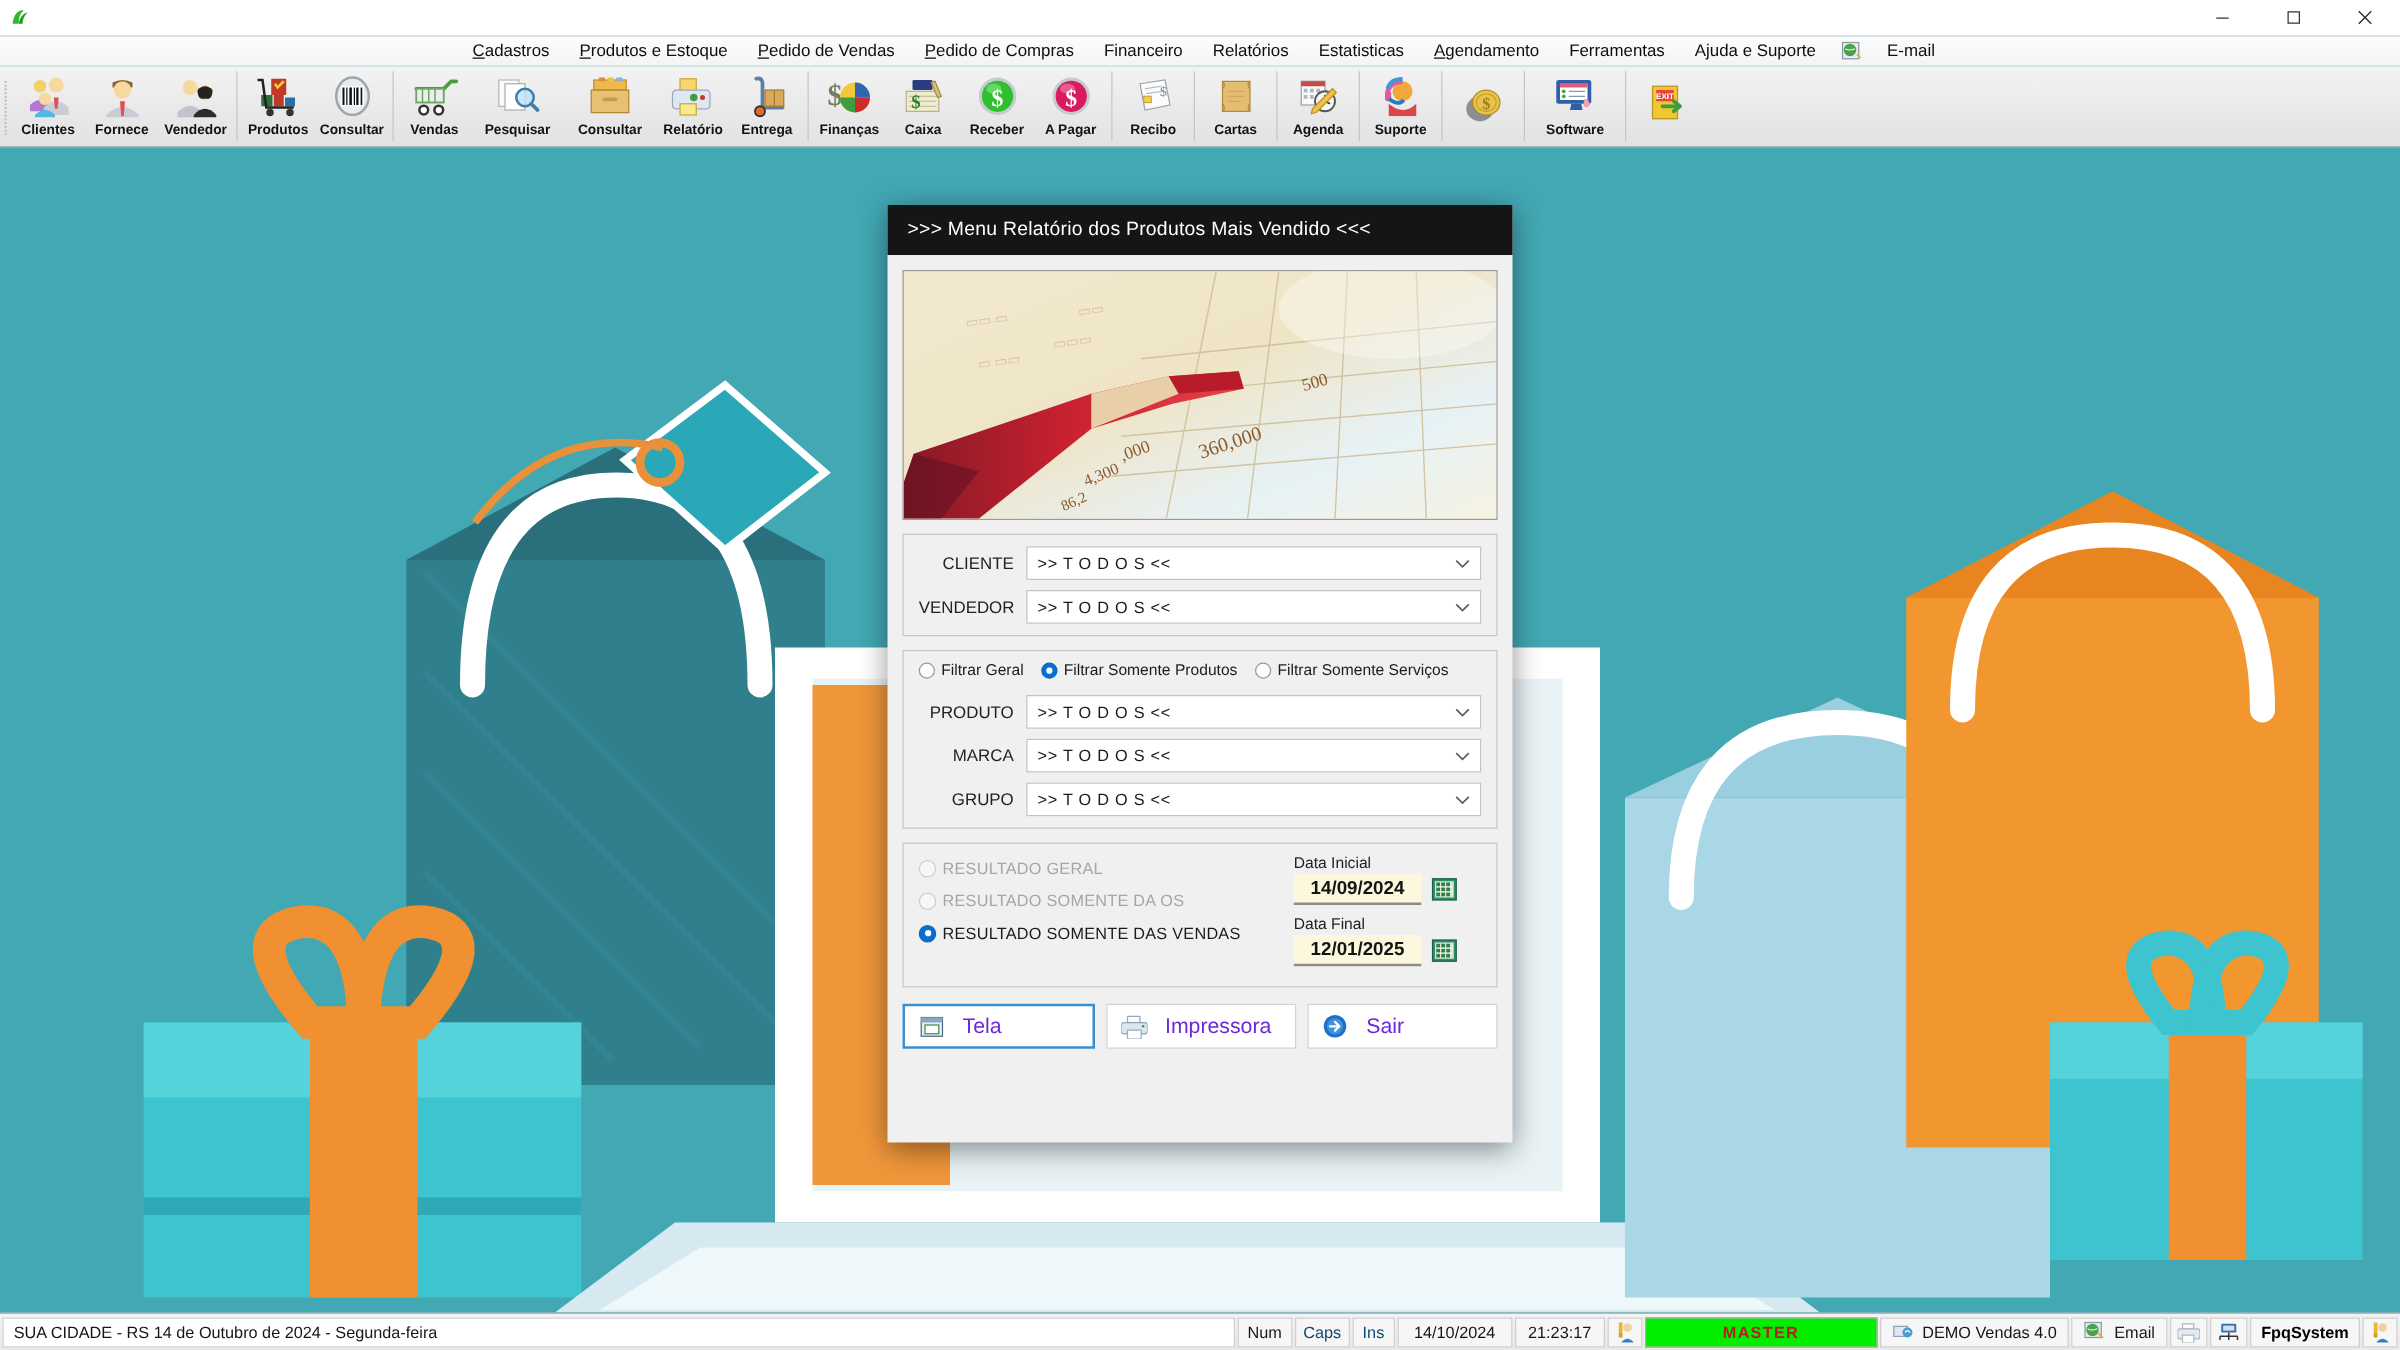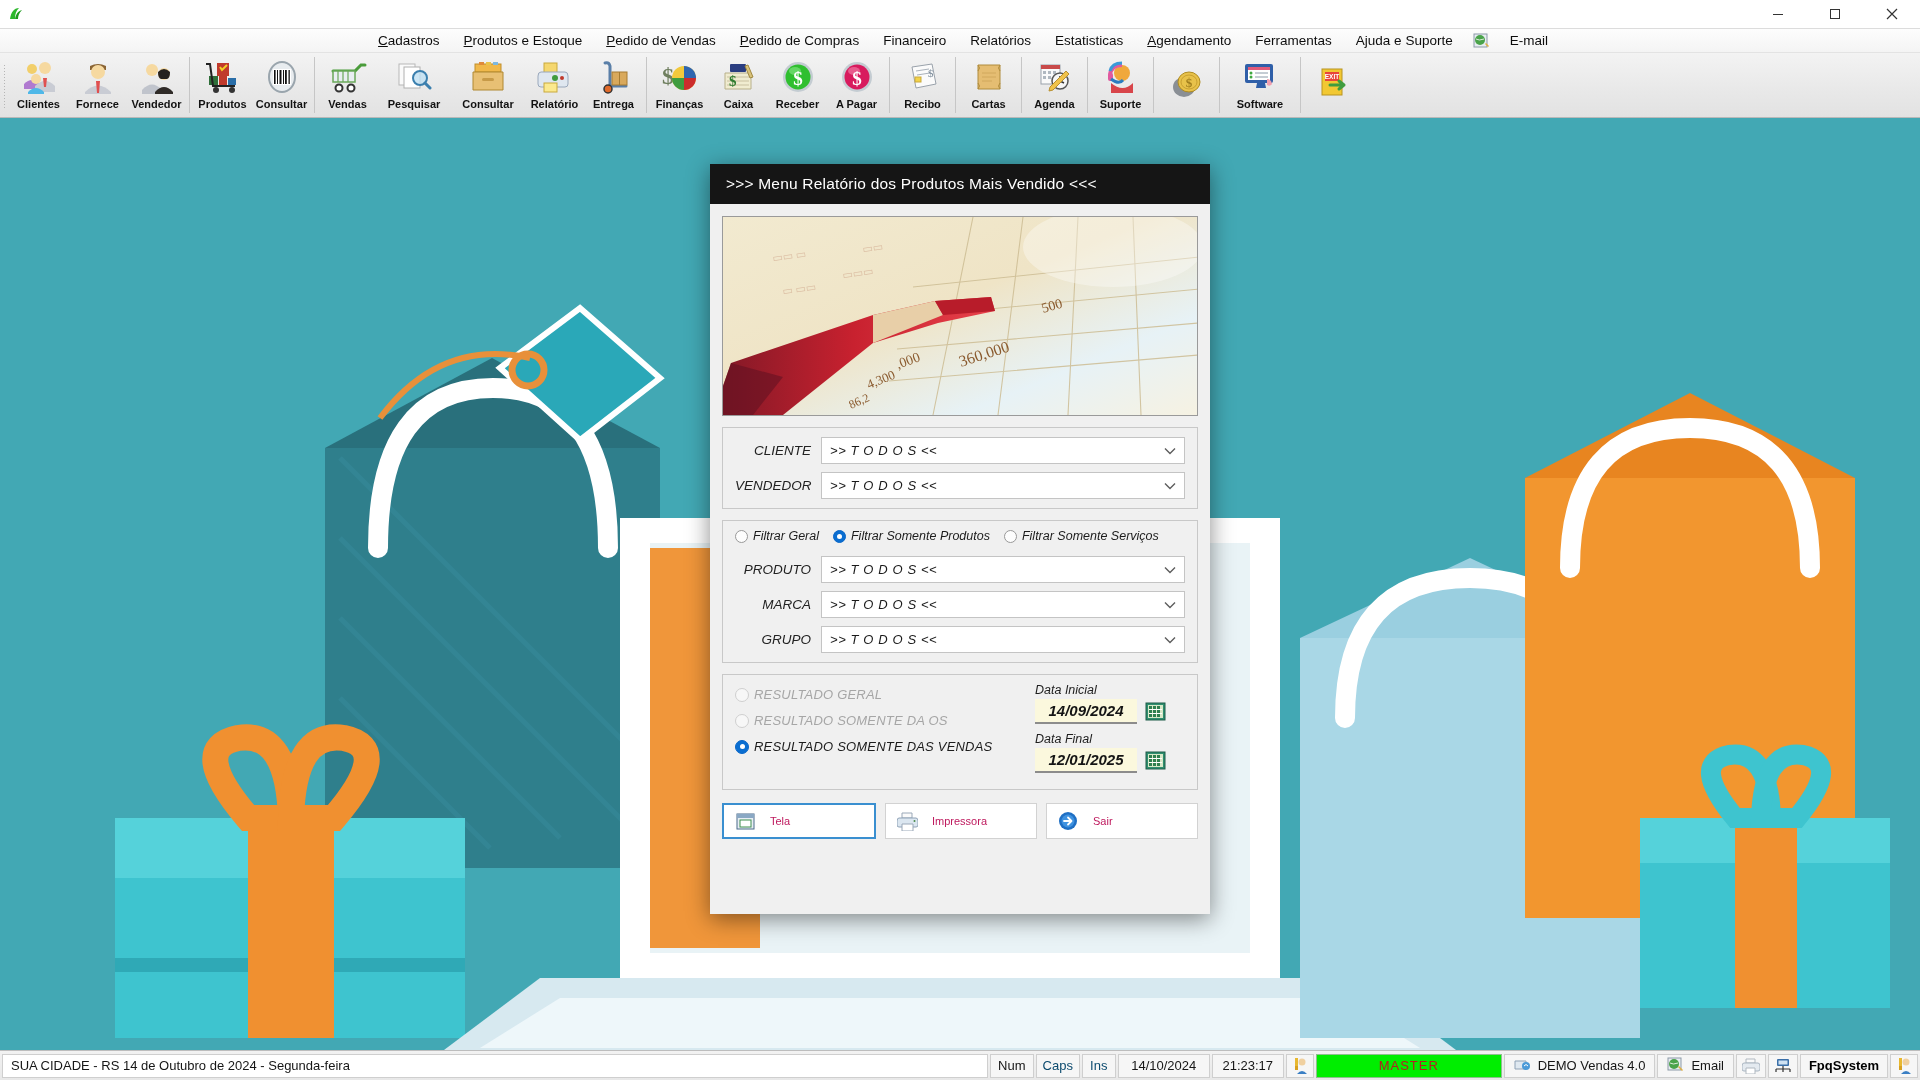--- a/index.html
+++ b/index.html
@@ -100,21 +100,20 @@
 
   .banner {
     height: 200px; border: 1px solid #9a9a9a; background: #efe6cf;
     overflow: hidden; position: relative;
   }
   .banner svg { position:absolute; left:0; top:0; }
 
   .panel {
     border: 1px solid #c8c8c8; background: #f0f0f0;
     padding: 8px 12px;
-    font-style: italic;
   }
 
   .row { display: flex; align-items: center; height: 29px; margin-bottom: 6px; }
   .row:last-child { margin-bottom: 0; }
   .row .lab {
     width: 86px; text-align: right; padding-right: 10px;
     font-size: 13.5px; color: #222;
   }
   .combo {
     flex: 1; height: 27px; background: #fff;
@@ -159,40 +158,40 @@
   .cal-btn { width: 23px; height: 21px; display:flex; align-items:center; justify-content:center; }
 
   .btn-row { display: flex; gap: 9px; padding-top: 2px; }
   .abtn {
     flex: 1; height: 36px; background: #ffffff;
     border: 1px solid #d2d2d2; display: flex; align-items: center;
     padding-left: 10px; gap: 14px; cursor: pointer;
   }
   .abtn.focus { border: 2px solid #3a8fd0; }
   .abtn .ic { width: 22px; display:flex; align-items:center; justify-content:center; }
-  .abtn .lbl { font-size: 11px; color: #be185d; }
+  .abtn .lbl { font-size: 17px; color: #6d28d9; }
 
   
   .statusbar {
     position: absolute; left: 0; top: 1050px;
     width: 1920px; height: 30px;
     background: linear-gradient(180deg,#f2f2f2,#e8e8e8);
     border-top: 1px solid #bdbdbd;
     display: flex; align-items: center; padding: 0 2px; gap: 2px;
     z-index: 60;
   }
   .sb-cell {
     height: 24px; border: 1px solid #cfcfcf; background: #f6f6f6;
     display: flex; align-items: center; justify-content: center;
     font-size: 13px; color: #161616; padding: 0 8px; white-space: nowrap;
   }
   .sb-main { flex: 1; justify-content: flex-start; background: #fff; }
   .sb-dim { color: #0c4a6e; }
   .sb-master {
-    background: #00ee00; color: #b42020; font-weight: normal;
+    background: #00ee00; color: #b42020; font-weight: bold;
     width: 186px; border: 1px solid #8fbf8f; letter-spacing: 1px;
     font-size: 13px;
   }
   .sb-icon { padding: 0 5px; }
   .sb-with-ic { gap: 7px; padding: 0 9px; }
   .sb-fpq { color: #000000; font-weight: bold; }
 </style>
 </head>
 <body>
 

